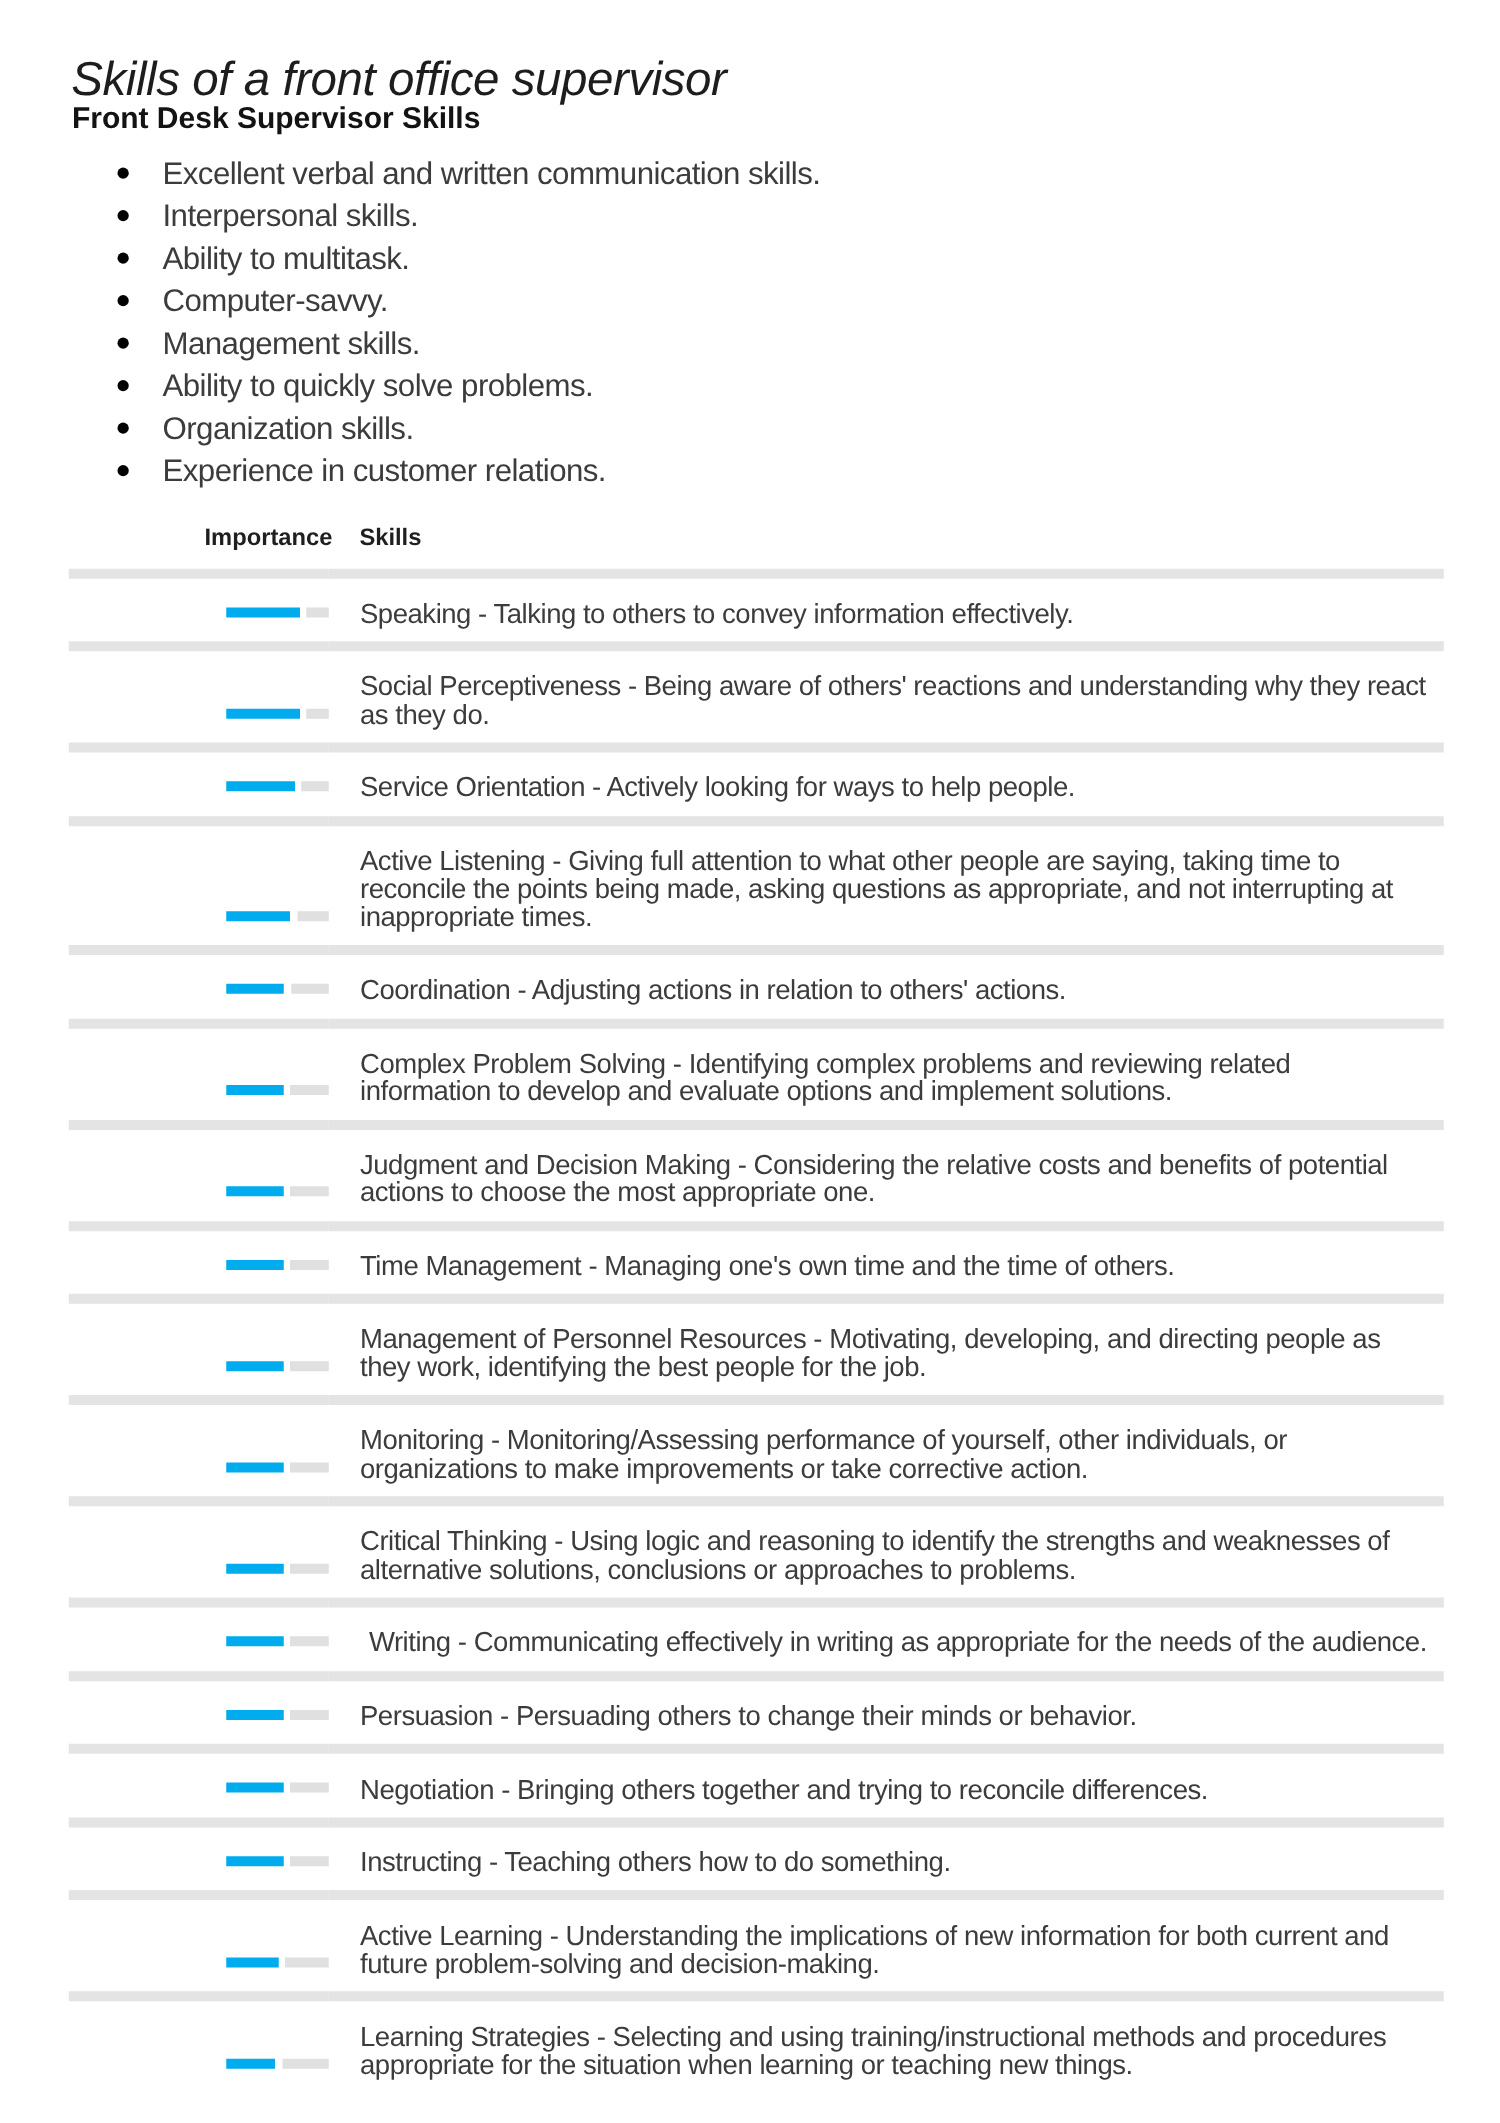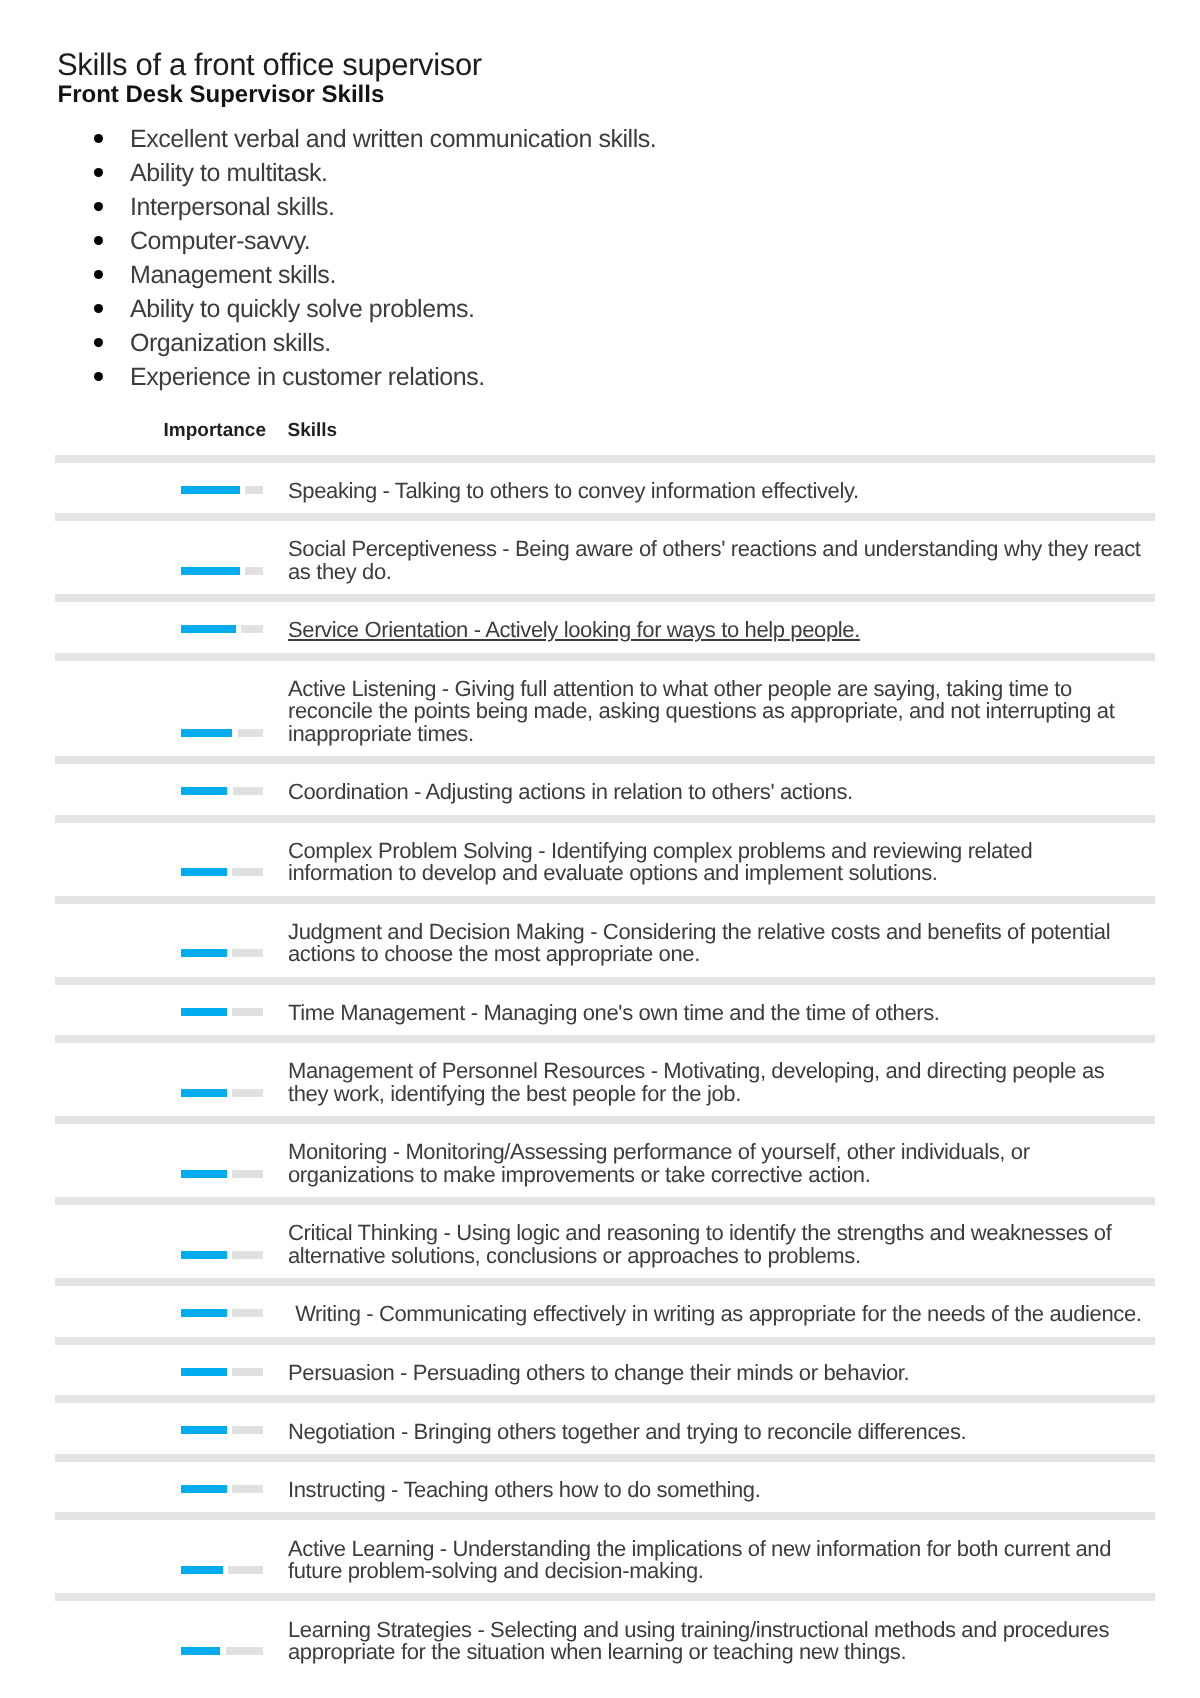--- a/index.html
+++ b/index.html
@@ -8,22 +8,22 @@
     width:1200px; height:1698px;
     font-family:"Liberation Sans", sans-serif;
     color:#3c3c3c;
     -webkit-font-smoothing:antialiased;
     text-rendering:geometricPrecision;
   }
   .page { position:relative; width:1200px; height:1698px; overflow:hidden; background:#fff; }
 
   .doc-title {
     position:absolute; left:57px; top:48.5px;
-    font-size:31px; letter-spacing:-0.35px; font-weight:400; line-height:31px;
-    color:#1d1d1d; white-space:nowrap;
+    font-size:38px; letter-spacing:-0.35px; font-weight:400; line-height:31px;
+    color:#1d1d1d; white-space:nowrap;font-style:italic;
   }
   .doc-subtitle {
     position:absolute; left:57.5px; top:82.5px;
     font-size:24px; letter-spacing:0px; font-weight:700; line-height:24px;
     color:#131313; white-space:nowrap;
   }
 
   .bullet-list { position:absolute; left:0; top:122px; width:1016px; margin:0; padding:0; list-style:none; }
   .bullet-list li {
     position:relative; height:34.0px; line-height:34.0px;
@@ -53,22 +53,22 @@
 </head>
 <body>
 
 <div class="page">
 
   <div class="doc-title">Skills of a front office supervisor</div>
   <div class="doc-subtitle">Front Desk Supervisor Skills</div>
 
   <ul class="bullet-list">
       <li><span class="bullet-dot" style="background: rgb(0, 0, 0);"></span><span>Excellent verbal and written communication skills.</span></li>
+      <li><span class="bullet-dot" style="background: rgb(0, 0, 0);"></span><span>Interpersonal skills.</span></li>
       <li><span class="bullet-dot" style="background: rgb(0, 0, 0);"></span><span>Ability to multitask.</span></li>
-      <li><span class="bullet-dot" style="background: rgb(0, 0, 0);"></span><span>Interpersonal skills.</span></li>
       <li><span class="bullet-dot" style="background: rgb(0, 0, 0);"></span><span>Computer-savvy.</span></li>
       <li><span class="bullet-dot" style="background: rgb(0, 0, 0);"></span><span>Management skills.</span></li>
       <li><span class="bullet-dot" style="background: rgb(0, 0, 0);"></span><span>Ability to quickly solve problems.</span></li>
       <li><span class="bullet-dot" style="background: rgb(0, 0, 0);"></span><span>Organization skills.</span></li>
       <li><span class="bullet-dot" style="background: rgb(0, 0, 0);"></span><span>Experience in customer relations.</span></li>
     </ul>
 
   <table class="skills-table">
     <thead>
       <tr>
@@ -80,21 +80,21 @@
         <tr>
           <td class="cell-importance" style="border-top-color: rgb(228, 228, 228);"><span class="bar"><i class="bar-fill" style="width: 58.29px; background: rgb(0, 171, 238);"></i><i class="bar-track" style="width: 17.31px; background: rgb(224, 224, 224);"></i></span></td>
           <td class="cell-skill" style="border-top-color: rgb(228, 228, 228);">Speaking - Talking to others to convey information effectively.</td>
         </tr>
         <tr>
           <td class="cell-importance" style="border-top-color: rgb(228, 228, 228);"><span class="bar"><i class="bar-fill" style="width: 58.29px; background: rgb(0, 171, 238);"></i><i class="bar-track" style="width: 17.31px; background: rgb(224, 224, 224);"></i></span></td>
           <td class="cell-skill" style="border-top-color: rgb(228, 228, 228);">Social Perceptiveness - Being aware of others' reactions and understanding why they react as they do.</td>
         </tr>
         <tr>
           <td class="cell-importance" style="border-top-color: rgb(228, 228, 228);"><span class="bar"><i class="bar-fill" style="width: 54.13px; background: rgb(0, 171, 238);"></i><i class="bar-track" style="width: 21.47px; background: rgb(224, 224, 224);"></i></span></td>
-          <td class="cell-skill" style="border-top-color: rgb(228, 228, 228); text-decoration: underline;">Service Orientation - Actively looking for ways to help people.</td>
+          <td class="cell-skill" style="border-top-color: rgb(228, 228, 228);">Service Orientation - Actively looking for ways to help people.</td>
         </tr>
         <tr>
           <td class="cell-importance" style="border-top-color: rgb(228, 228, 228);"><span class="bar"><i class="bar-fill" style="width: 50.95px; background: rgb(0, 171, 238);"></i><i class="bar-track" style="width: 24.65px; background: rgb(224, 224, 224);"></i></span></td>
           <td class="cell-skill" style="border-top-color: rgb(228, 228, 228);">Active Listening - Giving full attention to what other people are saying, taking time to reconcile the points being made, asking questions as appropriate, and not interrupting at inappropriate times.</td>
         </tr>
         <tr>
           <td class="cell-importance" style="border-top-color: rgb(228, 228, 228);"><span class="bar"><i class="bar-fill" style="width: 45.59px; background: rgb(0, 171, 238);"></i><i class="bar-track" style="width: 30.01px; background: rgb(224, 224, 224);"></i></span></td>
           <td class="cell-skill" style="border-top-color: rgb(228, 228, 228);">Coordination - Adjusting actions in relation to others' actions.</td>
         </tr>
         <tr>

